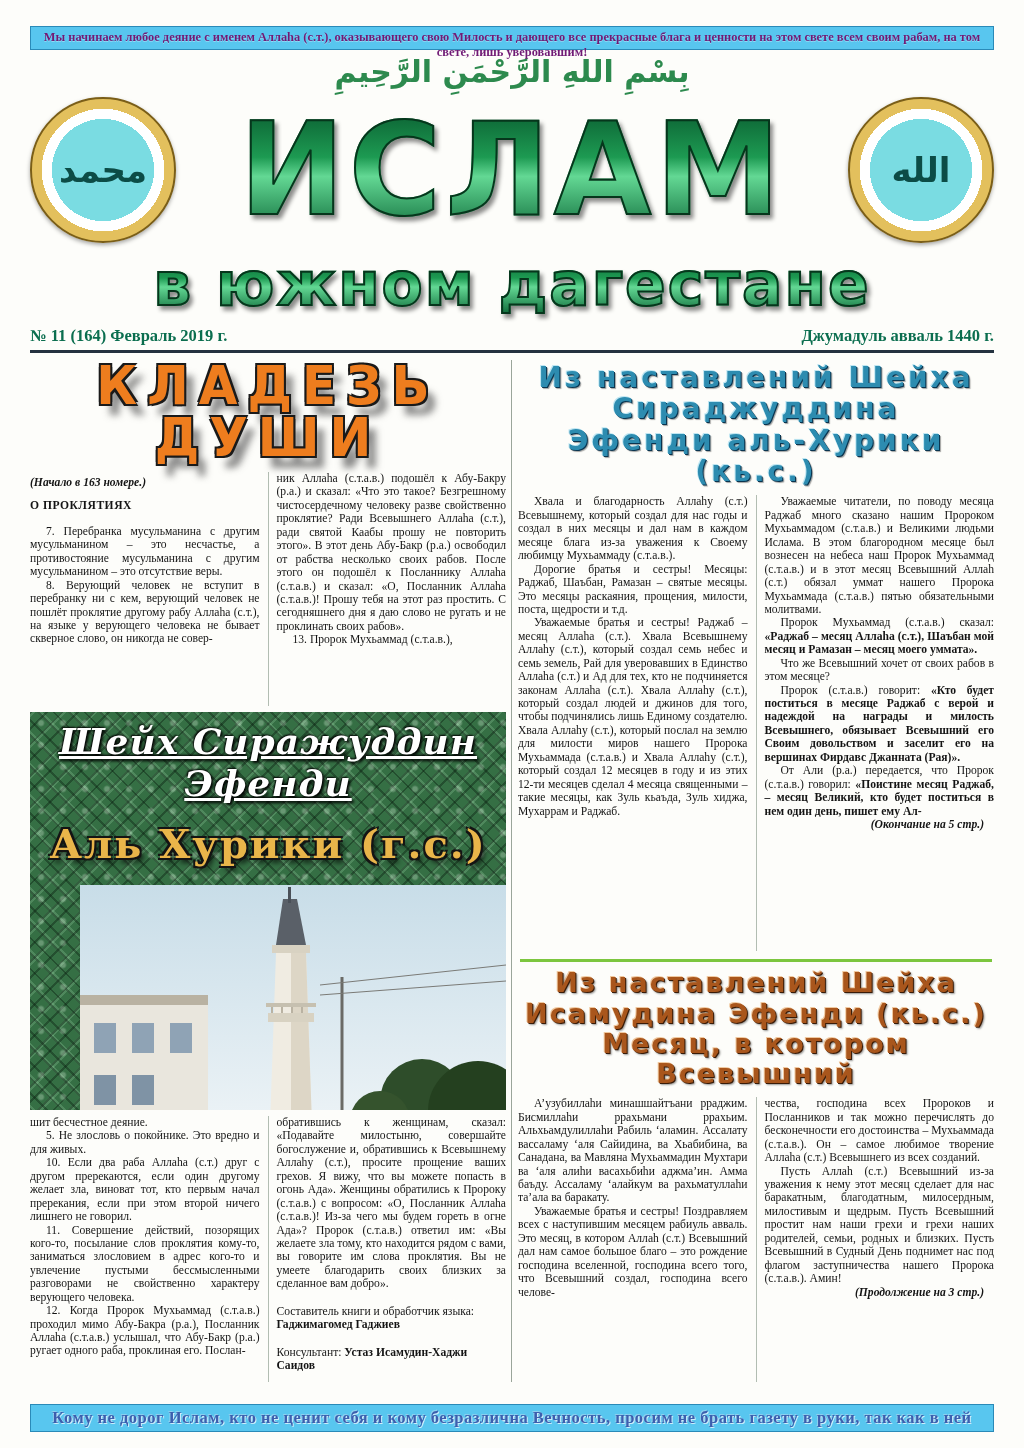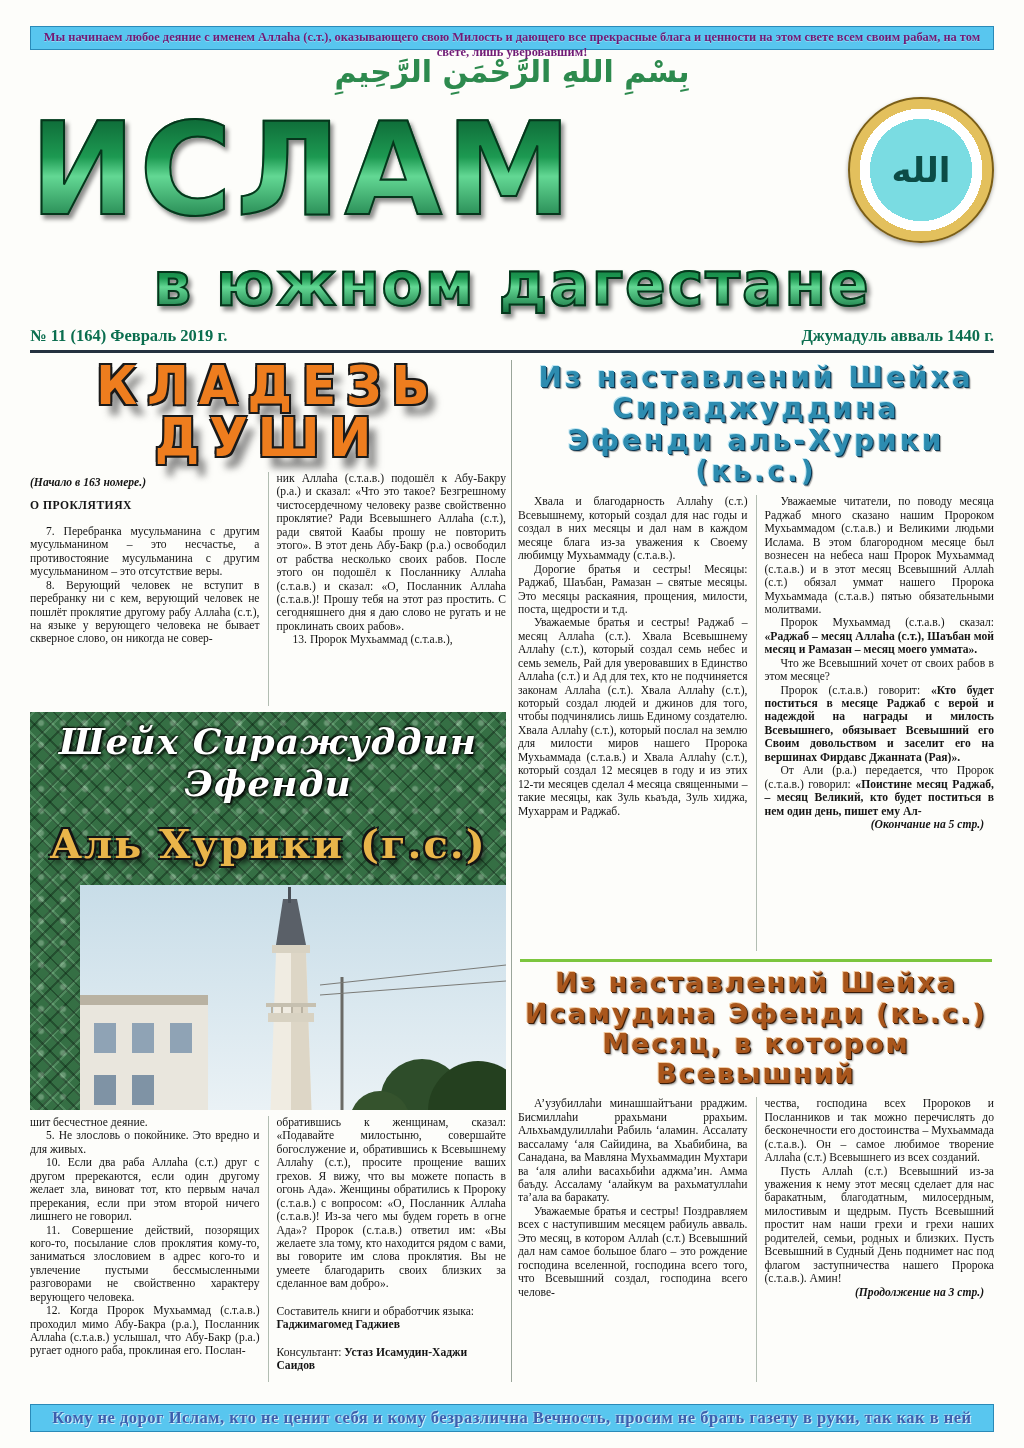--- a/index.html
+++ b/index.html
@@ -90,20 +90,21 @@
       repeating-linear-gradient(45deg,  rgba(8,28,14,.38) 0 2px, transparent 2px 11px),
       repeating-linear-gradient(135deg, rgba(8,28,14,.38) 0 2px, transparent 2px 11px),
       repeating-linear-gradient(45deg,  rgba(170,225,180,.22) 0 4px, transparent 4px 22px),
       repeating-linear-gradient(135deg, rgba(170,225,180,.22) 0 4px, transparent 4px 22px);
     background-size:22px 22px, auto, auto, auto, auto;
   }
   .cap1 {
     font-family:"DejaVu Serif", serif; font-style:italic; font-weight:bold;
     color:#ffffff; font-size:36px; text-align:center; letter-spacing:1px;
     text-shadow:2px 2px 3px #000, -1px -1px 2px #000;
+    text-decoration:underline;
   }
   .cap2 {
     font-family:"DejaVu Serif", serif; font-weight:bold;
     color:#e9b54a; font-size:40px; text-align:center; margin-top:16px; letter-spacing:2px;
     text-shadow:-2px -2px 0 #141414, 2px -2px 0 #141414, -2px 2px 0 #141414, 2px 2px 0 #141414, 4px 5px 5px rgba(0,0,0,.65);
   }
   .photo { margin:18px 0 0 50px; width:426px; height:252px; background:#cfe2ea; }
   .photo svg { display:block; width:100%; height:100%; }
   
   .head-teal, .head-brown {
@@ -122,20 +123,23 @@
 
 <div class="page">
 
   <div class="banner top-banner">
     <span>Мы начинаем любое деяние с именем Аллаhа (с.т.), оказывающего свою Милость и дающего все прекрасные блага и ценности  на этом свете всем своим рабам,  на том свете, лишь уверовавшим!</span>
   </div>
 
   <div class="masthead">
     <div class="bismillah">بِسْمِ اللهِ الرَّحْمَنِ الرَّحِيمِ</div>
     <div class="mast-row">
+      <div class="medallion">
+        <span class="med-text">محمد</span>
+      </div>
       <div class="title-big green3d">ИСЛАМ</div>
       <div class="medallion">
         <span class="med-text">الله</span>
       </div>
     </div>
     <div class="subtitle green3d">в южном дагестане</div>
     <div class="issue-row">
       <span>№ 11 (164) Февраль 2019 г.</span>
       <span>Джумадуль авваль 1440 г.</span>
     </div>

